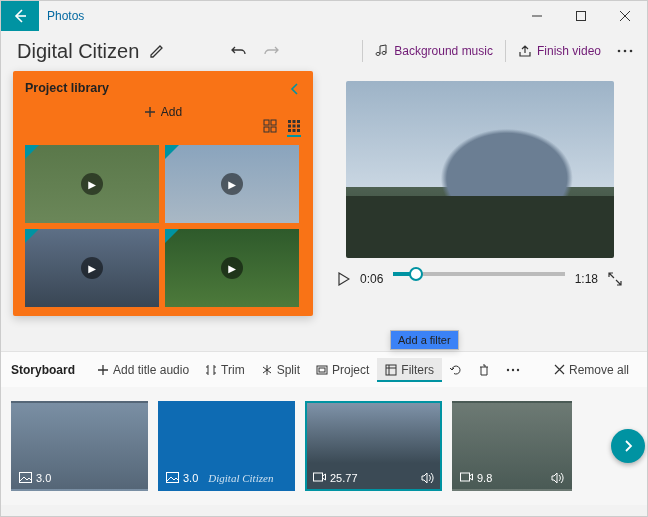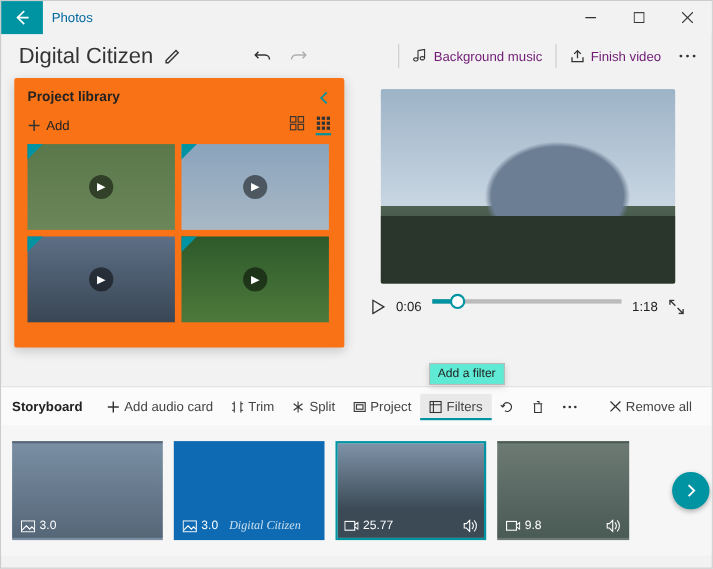--- a/index.html
+++ b/index.html
@@ -14,21 +14,21 @@
   .pencil { margin-left: 10px; }
   .spacer-sm { width: 58px; }
   .tbtn { display: flex; align-items: center; gap: 5px; padding: 4px 8px; color: #701a75; white-space: nowrap; }
   .divider { width: 1px; height: 22px; background: #ccc; margin: 0 4px; }
   .dim { opacity: 0.35; }
   .mainrow { display: flex; height: 280px; }
   .panel { width: 300px; height: 245px; margin-left: 12px; background: #f97316; box-shadow: 0 3px 10px rgba(0,0,0,0.18); border-radius: 2px; padding: 10px 12px; }
   .panel-hd { display: flex; align-items: center; margin-bottom: 10px; }
   .lib-title { font-size: 12.5px; font-weight: 600; }
   .collapse { margin-left: auto; color: #0093a2; }
-  .panel-tb { display: flex; align-items: center; margin-bottom: 8px; }
+  .panel-tb { display: flex; align-items: center; margin-bottom: 8px; flex-direction: column; }
   .add { display: flex; align-items: center; gap: 5px; }
   .viewsw { margin-left: auto; display: flex; gap: 10px; }
   .thumbs { display: flex; flex-wrap: wrap; gap: 6px; }
   .thumb { position: relative; width: 134px; height: 78px; background: #567; }
   .thumb .play { position: absolute; left: 50%; top: 50%; transform: translate(-50%,-50%); width: 22px; height: 22px; border-radius: 50%; background: rgba(0,0,0,0.5); display: flex; align-items: center; justify-content: center; color: #fff; font-size: 10px; }
   .corner { position: absolute; top: 0; left: 0; width: 0; height: 0; border-top: 14px solid #0093a2; border-right: 14px solid transparent; }
   .t1 { background: linear-gradient(#5a784a,#6b8759); }
   .t2 { background: linear-gradient(#8aa4bd,#a9b8c5); }
   .t3 { background: linear-gradient(#5d6f86,#394654); }
   .t4 { background: linear-gradient(#2e5a2b,#4d7a3b); }
@@ -37,28 +37,28 @@
     width: 268px; height: 177px; border-radius: 2px;
     background:
       linear-gradient(to top, #2a362b 0 35%, transparent 35%),
       radial-gradient(120px 90px at 60% 55%, #6b7e93 0 50%, transparent 55%),
       linear-gradient(#9db3c7,#c9d6e2 60%, #4e6152 60%, #2b3a2d);
   }
   .pctrl { display: flex; gap: 10px; margin-top: 14px; width: 284px; }
   .slider { flex: 1; position: relative; height: 4px; background: #bbb; }
   .slider .fill { position: absolute; left: 0; top: 0; height: 4px; width: 13%; background: #0093a2; }
   .slider .knob { position: absolute; left: 13%; top: 50%; width: 14px; height: 14px; border: 2px solid #0093a2; background: #fff; border-radius: 50%; transform: translate(-50%,-50%); }
-  .tooltip { position: absolute; left: 390px; top: 330px; background: #5eead4; border: 1px solid #bbb; padding: 3px 7px; font-size: 11px; z-index: 5; box-shadow: 0 2px 6px rgba(0,0,0,0.15);}
+  .tooltip { position: absolute; left: 390px; top: 330px; background: #3b82f6; border: 1px solid #bbb; padding: 3px 7px; font-size: 11px; z-index: 5; box-shadow: 0 2px 6px rgba(0,0,0,0.15);}
   .storybar { display: flex; align-items: center; height: 36px; padding: 0 10px; background: #fbfbfb; border-top: 1px solid #e2e2e2; }
   .sbtn { display: flex; align-items: center; gap: 4px; padding: 5px 8px; color: #444; font-size: 12px; white-space: nowrap; }
   .sbtn.sel { background: #e9e9e9; border-bottom: 2px solid #0093a2; padding-bottom: 3px; }
   .clips { display: flex; align-items: center; height: 118px; padding: 10px 10px; gap: 10px; position: relative; background: #f6f6f6;}
   .clip { position: relative; width: 137px; height: 90px; background: #345; color: #fff; font-size: 11px; display: flex; border: 2px solid transparent;}
   .clip.sel { border-color: #0093a2; }
-  .clip .bl { position: absolute; left: 6px; bottom: 5px; display: flex; align-items: center; gap: 4px;}
+  .clip .bl { position: absolute; left: 6px; bottom: 5px; display: flex; align-items: flex-start; gap: 4px;}
   .clip .br { position: absolute; right: 6px; bottom: 5px; }
   .clip0 { background: linear-gradient(#7a8fa4,#556677); }
   .clip1 { background: #0e6bb3; }
   .clip2 { background: linear-gradient(#7f93a9,#3b4a55 70%); }
   .clip3 { background: linear-gradient(#6d7a74,#4a5a55); width: 120px;}
   .scrollnext { position: absolute; right: 2px; top: 50%; transform: translateY(-50%); width: 34px; height: 34px; border-radius: 50%; background: #0093a2; color: #fff; display: flex; align-items: center; justify-content: center; box-shadow: 0 2px 5px rgba(0,0,0,0.3);}
   svg { display: block; }
   .chevron-left { transform: translateY(1px);}
   .grid-icon.active { border-bottom: 2px solid #0093a2; padding-bottom: 2px;}
 </style>
@@ -220,21 +220,21 @@
 
 <div class="tooltip">Add a filter</div>
 
 <div class="storybar">
   <div style="font-weight:600">Storyboard</div>
   <div style="width:14px"></div>
   <div class="sbtn">
     <svg width="12" height="12" viewBox="0 0 12 12">
         <path d="M6 1 V11 M1 6 H11" stroke="#333" stroke-width="1.3"></path>
       </svg>
-    <span>Add audio card</span>
+    <span>Add title audio</span>
   </div>
   <div class="sbtn">
     <svg width="12" height="12" viewBox="0 0 12 12">
         <path d="M3 1 V11 M9 1 V11 M1 3 H3 M1 9 H3 M9 3 H11 M9 9 H11" stroke="#333" fill="none"></path>
       </svg>
     <span>Trim</span>
   </div>
   <div class="sbtn">
     <svg width="12" height="12" viewBox="0 0 12 12">
         <path d="M6 1 V11 M2 3 L6 6 L2 9 M10 3 L6 6 L10 9" stroke="#333" fill="none"></path>

